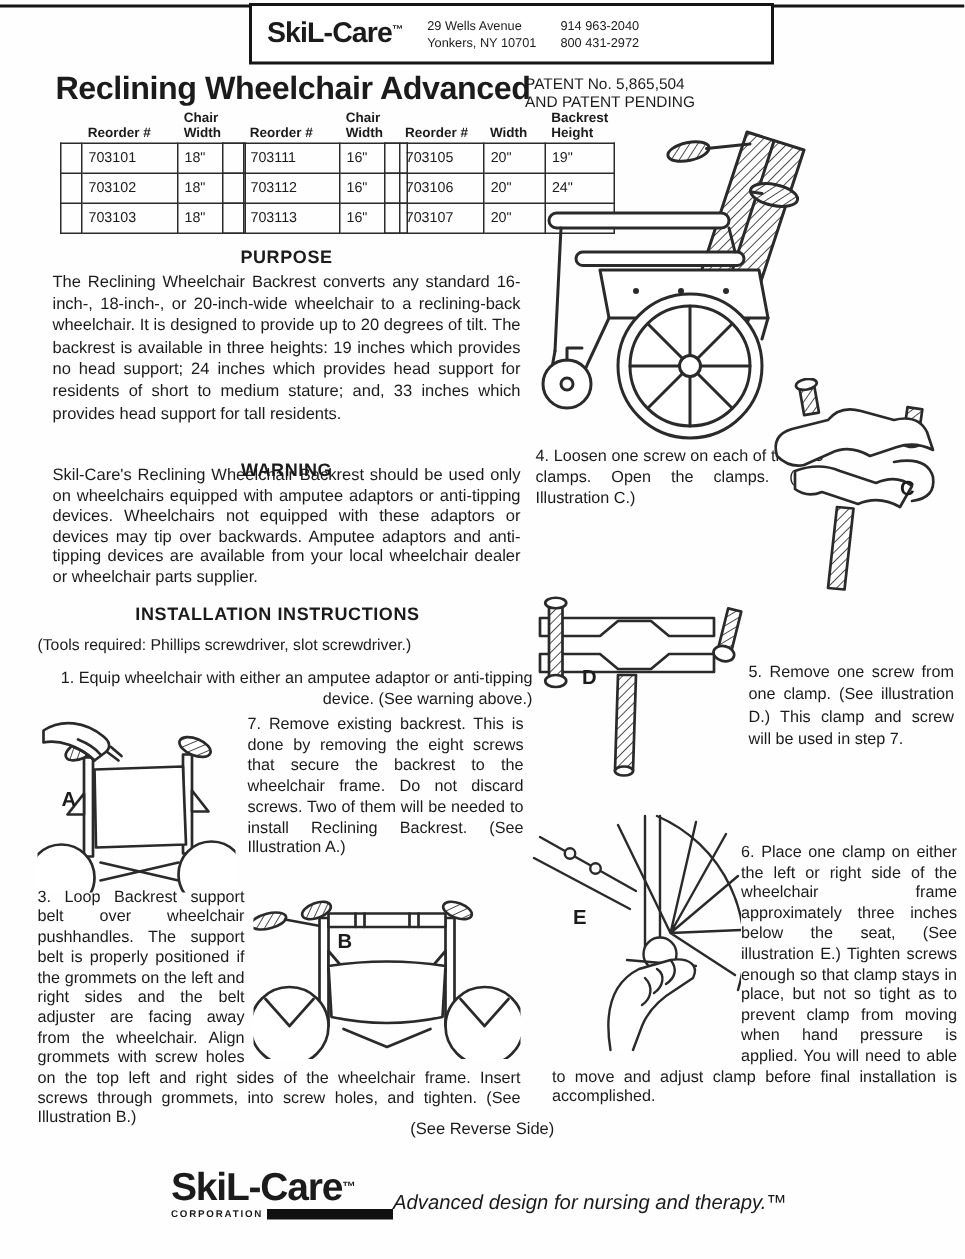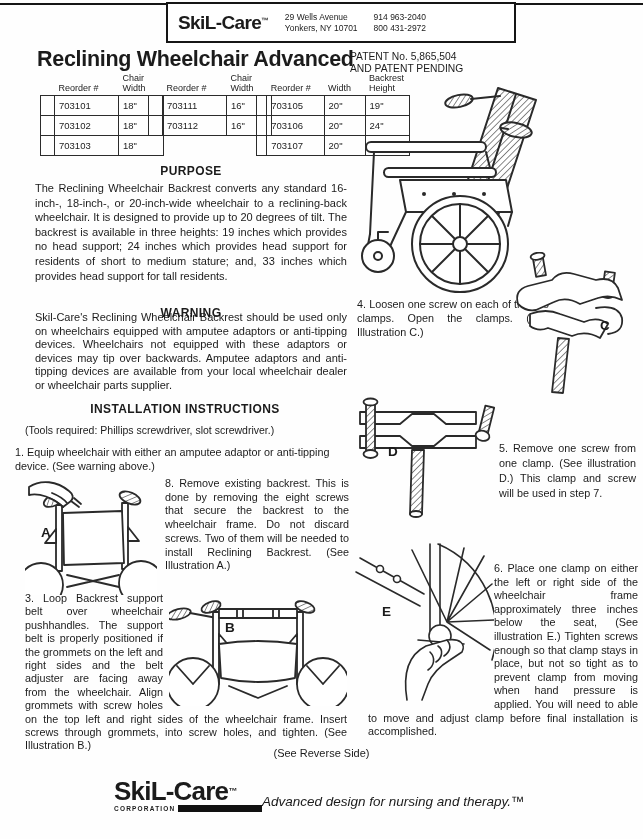--- a/index.html
+++ b/index.html
@@ -13,21 +13,21 @@
   .step-txt{font-size:10.8px;line-height:13.7px;}
   .toprule{border-top:2px solid #151515;}
   .logobox{border:2px solid #151515;background:#fff;display:flex;align-items:center;padding:0 10px;gap:16px;}
   .logo-main{font-weight:800;font-size:19px;letter-spacing:-.6px;white-space:nowrap;}
   .tm{font-size:7.5px;vertical-align:super;font-weight:bold;}
   .addr{font-size:8.5px;line-height:10.5px;}
   .title{font-size:21.5px;font-weight:bold;letter-spacing:-.3px;white-space:nowrap;}
   .patent{font-size:10.3px;line-height:11.8px;white-space:nowrap;}
   table.tg{border-collapse:collapse;position:absolute;top:0;}
   table.tg td{padding:0 4px;}
-  table.tg thead td{border:none;font-weight:normal;font-size:9px;vertical-align:bottom;padding-bottom:2px;line-height:9.5px;}
+  table.tg thead td{border:none;font-weight:bold;font-size:9px;vertical-align:bottom;padding-bottom:2px;line-height:9.5px;}
   table.tg tbody td{border:1.5px solid #2b2b2b;font-size:9.5px;height:19px;}
   .c-sp{width:13px;padding:0!important;}
   .c-re{width:56px;}
   .c-w{width:37px;}
   .ill-label{position:absolute;font-weight:bold;font-size:13.5px;}
   .flt-l{float:left;position:relative;margin:0 8px 2px 0;}
   .flt-r{float:right;position:relative;margin:0 0 2px 6px;}
   .spacer{float:left;width:126px;height:136px;}
   .rev-note{font-size:11px;text-align:center;width:643px;}
   .f-logo-main{font-weight:800;font-size:26px;letter-spacing:-.8px;line-height:24px;white-space:nowrap;}
@@ -118,20 +118,25 @@
         <tr>
             <td class="c-sp"></td>
             <td>703111</td>
             <td>16"</td>
           </tr>
         <tr>
             <td class="c-sp"></td>
             <td>703112</td>
             <td>16"</td>
           </tr>
+        <tr>
+            <td class="c-sp"></td>
+            <td>703113</td>
+            <td>16"</td>
+          </tr>
       </tbody>
     </table>
     <table class="tg" style="left:216px;">
       <thead>
         <tr>
           <td class="c-sp"></td>
           <td class="c-re">Reorder #</td>
           <td class="c-w">Width</td>
           <td class="c-w">
             <div>Backrest</div>
@@ -195,21 +200,21 @@
   </svg>
 
   <div class="abs sec-h" style="left:35px;top:164px;width:312px;">PURPOSE</div>
   <div class="abs body-txt jt" style="left:35px;top:181px;width:312px;">The Reclining Wheelchair Backrest converts any standard 16-inch-, 18-inch-, or 20-inch-wide wheelchair to a reclining-back wheelchair. It is designed to provide up to 20 degrees of tilt. The backrest is available in three heights: 19 inches which provides no head support; 24 inches which provides head support for residents of short to medium stature; and, 33 inches which provides head support for tall residents.</div>
 
   <div class="abs sec-h" style="left:35px;top:306px;width:312px;">WARNING</div>
   <div class="abs warn-txt jt" style="left:35px;top:311px;width:312px;">Skil-Care's Reclining Wheelchair Backrest should be used only on wheelchairs equipped with amputee adaptors or anti-tipping devices. Wheelchairs not equipped with these adaptors or devices may tip over backwards. Amputee adaptors and anti-tipping devices are available from your local wheelchair dealer or wheelchair parts supplier.</div>
 
   <div class="abs" style="left:25px;top:424px;width:330px;font-size:10.5px;">(Tools required: Phillips screwdriver, slot screwdriver.)</div>
   <div class="abs sec-h" style="left:20px;top:402px;width:330px;">INSTALLATION INSTRUCTIONS</div>
-  <div class="abs step-txt" style="left:15px;top:446px;width:330px;">1. Equip wheelchair with either an amputee adaptor or anti-tipping device. (See warning above.)</div>
+  <div class="abs step-txt" style="left:25px;top:446px;width:330px;text-align:right;">1. Equip wheelchair with either an amputee adaptor or anti-tipping device. (See warning above.)</div>
 
   <div class="abs" style="left:25px;top:477px;width:324px;">
     <div class="flt-l" style="width:132px;height:118px;">
       <svg width="132" height="118" viewBox="0 0 132 118">
         <g stroke="#2a2a2a" stroke-width="1.8" fill="#fff" stroke-linejoin="round" stroke-linecap="round">
           <rect x="31" y="28" width="6" height="66"></rect>
           <rect x="97" y="26" width="6" height="66"></rect>
           <ellipse cx="29" cy="23" rx="11" ry="5.5" transform="rotate(-26 29 23)" fill="url(#hatchA)"></ellipse>
           <ellipse cx="105" cy="21" rx="11" ry="5.5" transform="rotate(22 105 21)" fill="url(#hatchA)"></ellipse>
           <path d="M38 36 L97 34 L99 86 L39 88 Z"></path>
@@ -217,21 +222,21 @@
           <circle cx="16" cy="108" r="22"></circle>
           <circle cx="116" cy="106" r="22"></circle>
           <path d="M42 98 L94 110 M94 98 L42 110" fill="none"></path>
           <path d="M4 10 C16 2 32 4 44 14 C48 17 49 21 46 24 L38 30 C28 20 14 16 4 18 Z"></path>
           <path d="M38 30 C34 26 29 23 24 21 M42 26 C38 21 32 18 27 16" fill="none"></path>
           <path d="M46 24 L54 30 M49 21 L56 27" fill="none"></path>
         </g>
       </svg>
       <div class="ill-label" style="left:16px;top:48px;">A</div>
     </div>
-    <div class="step-txt jt">8. Remove existing backrest. This is done by removing the eight screws that secure the backrest to the wheelchair frame. Do not discard screws. Two of them will be needed to install Reclining Backrest. (See Illustration A.)</div>
+    <div class="step-txt jt">7. Remove existing backrest. This is done by removing the eight screws that secure the backrest to the wheelchair frame. Do not discard screws. Two of them will be needed to install Reclining Backrest. (See Illustration A.)</div>
   </div>
 
   <div class="abs" style="left:25px;top:592px;width:322px;">
     <div class="flt-r" style="width:178px;height:114px;">
       <svg width="178" height="114" viewBox="0 0 178 114">
         <g stroke="#2a2a2a" stroke-width="1.8" fill="#fff" stroke-linejoin="round" stroke-linecap="round">
           <ellipse cx="10" cy="22" rx="12" ry="5" transform="rotate(-14 10 22)" fill="url(#hatchA)"></ellipse>
           <path d="M21 21 L48 26" fill="none"></path>
           <rect x="44" y="20" width="6" height="72"></rect>
           <rect x="128" y="20" width="6" height="72"></rect>

